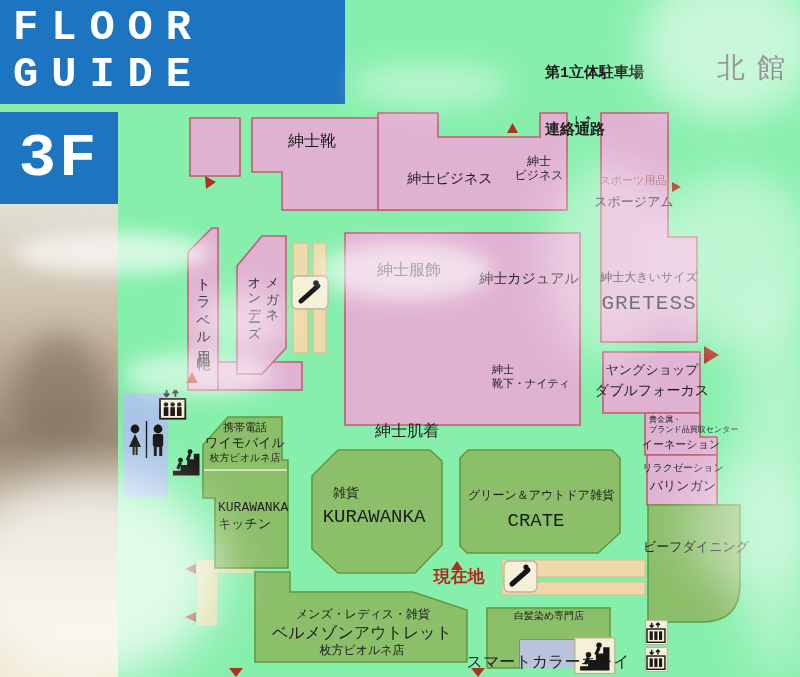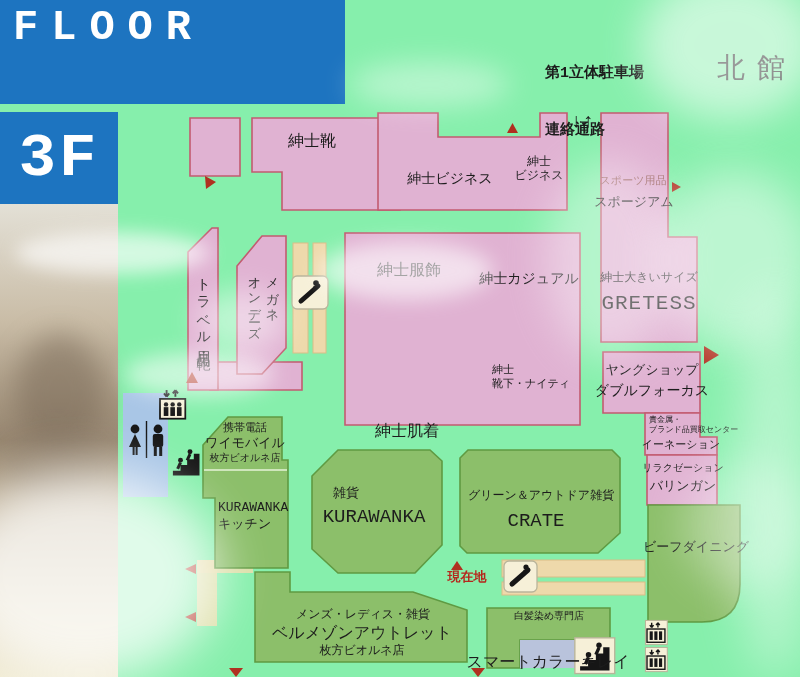--- a/index.html
+++ b/index.html
@@ -152,20 +152,21 @@
     <polygon class="red" points="186,383 198,383 192,372"></polygon>
     <polygon class="red" points="451,570 463,570 457,561"></polygon>
     <polygon class="red" points="196,564 196,574 185,569"></polygon>
     <polygon class="red" points="196,612 196,622 185,617"></polygon>
     <polygon class="red" points="229,668 243,668 236,677"></polygon>
     <polygon class="red" points="471,668 485,668 478,677"></polygon>
   </svg>
 
   <div class="hdr">
     <div class="l1">FLOOR</div>
+    <div class="l2">GUIDE</div>
   </div>
   <div class="f3">3F</div>
 
   <div class="lbl" style="left:757px;top:70px;font-size:28px;letter-spacing:12px;font-weight:500;">北館</div>
   <div class="lbl tl" style="left:545px;top:74px;font-size:15px;font-weight:bold;">第1立体駐車場</div>
   <div class="lbl tl" style="left:545px;top:95px;font-size:15px;font-weight:bold;margin-top:36px;">連絡通路</div>
   <div class="lbl" style="left:582px;top:121px;font-size:20px;font-weight:bold;">↓↑</div>
 
   <div class="lbl" style="left:312px;top:142px;font-size:16px;">紳士靴</div>
   <div class="lbl" style="left:450px;top:179px;font-size:14px;">紳士ビジネス</div>
@@ -202,21 +203,21 @@
   <div class="lbl" style="left:346px;top:494px;font-size:13px;">雑貨</div>
   <div class="lbl" style="left:374px;top:518px;font-size:19px;">KURAWANKA</div>
   <div class="lbl" style="left:541px;top:497px;font-size:12px;">グリーン＆アウトドア雑貨</div>
   <div class="lbl" style="left:536px;top:522px;font-size:19px;">CRATE</div>
   <div class="lbl" style="left:363px;top:616px;font-size:12px;">メンズ・レディス・雑貨</div>
   <div class="lbl" style="left:362px;top:634px;font-size:16px;">ベルメゾンアウトレット</div>
   <div class="lbl" style="left:362px;top:652px;font-size:12px;">枚方ビオルネ店</div>
   <div class="lbl" style="left:549px;top:617px;font-size:10px;">白髪染め専門店</div>
   <div class="lbl" style="left:548px;top:647px;font-size:16px;margin-top:16px;">スマートカラーキレイ</div>
 
-  <div class="lbl" style="left:459px;top:578px;font-size:13px;font-weight:bold;color:#b5271c;margin-left:8px;">現在地</div>
+  <div class="lbl" style="left:459px;top:578px;font-size:17px;font-weight:bold;color:#b5271c;">現在地</div>
 
   <div class="glare" style="left:318px;top:242px;width:175px;height:58px;opacity:.6;filter:blur(10px);"></div>
   <div class="glare" style="left:15px;top:232px;width:195px;height:42px;opacity:.65;filter:blur(9px);"></div>
   <div class="glare" style="left:125px;top:352px;width:150px;height:45px;opacity:.55;filter:blur(10px);"></div>
   <div class="glare" style="left:545px;top:160px;width:130px;height:200px;opacity:.38;filter:blur(20px);"></div>
   <div class="glare" style="left:655px;top:170px;width:160px;height:180px;opacity:.45;filter:blur(22px);"></div>
   <div class="glare" style="left:-50px;top:470px;width:270px;height:210px;opacity:.75;filter:blur(25px);"></div>
   <div class="glare" style="left:680px;top:460px;width:130px;height:130px;opacity:.3;filter:blur(20px);"></div>
   <div class="glare" style="left:196px;top:290px;width:90px;height:62px;opacity:.45;filter:blur(14px);"></div>
   <div class="glare" style="left:350px;top:62px;width:160px;height:45px;opacity:.4;filter:blur(14px);"></div>

